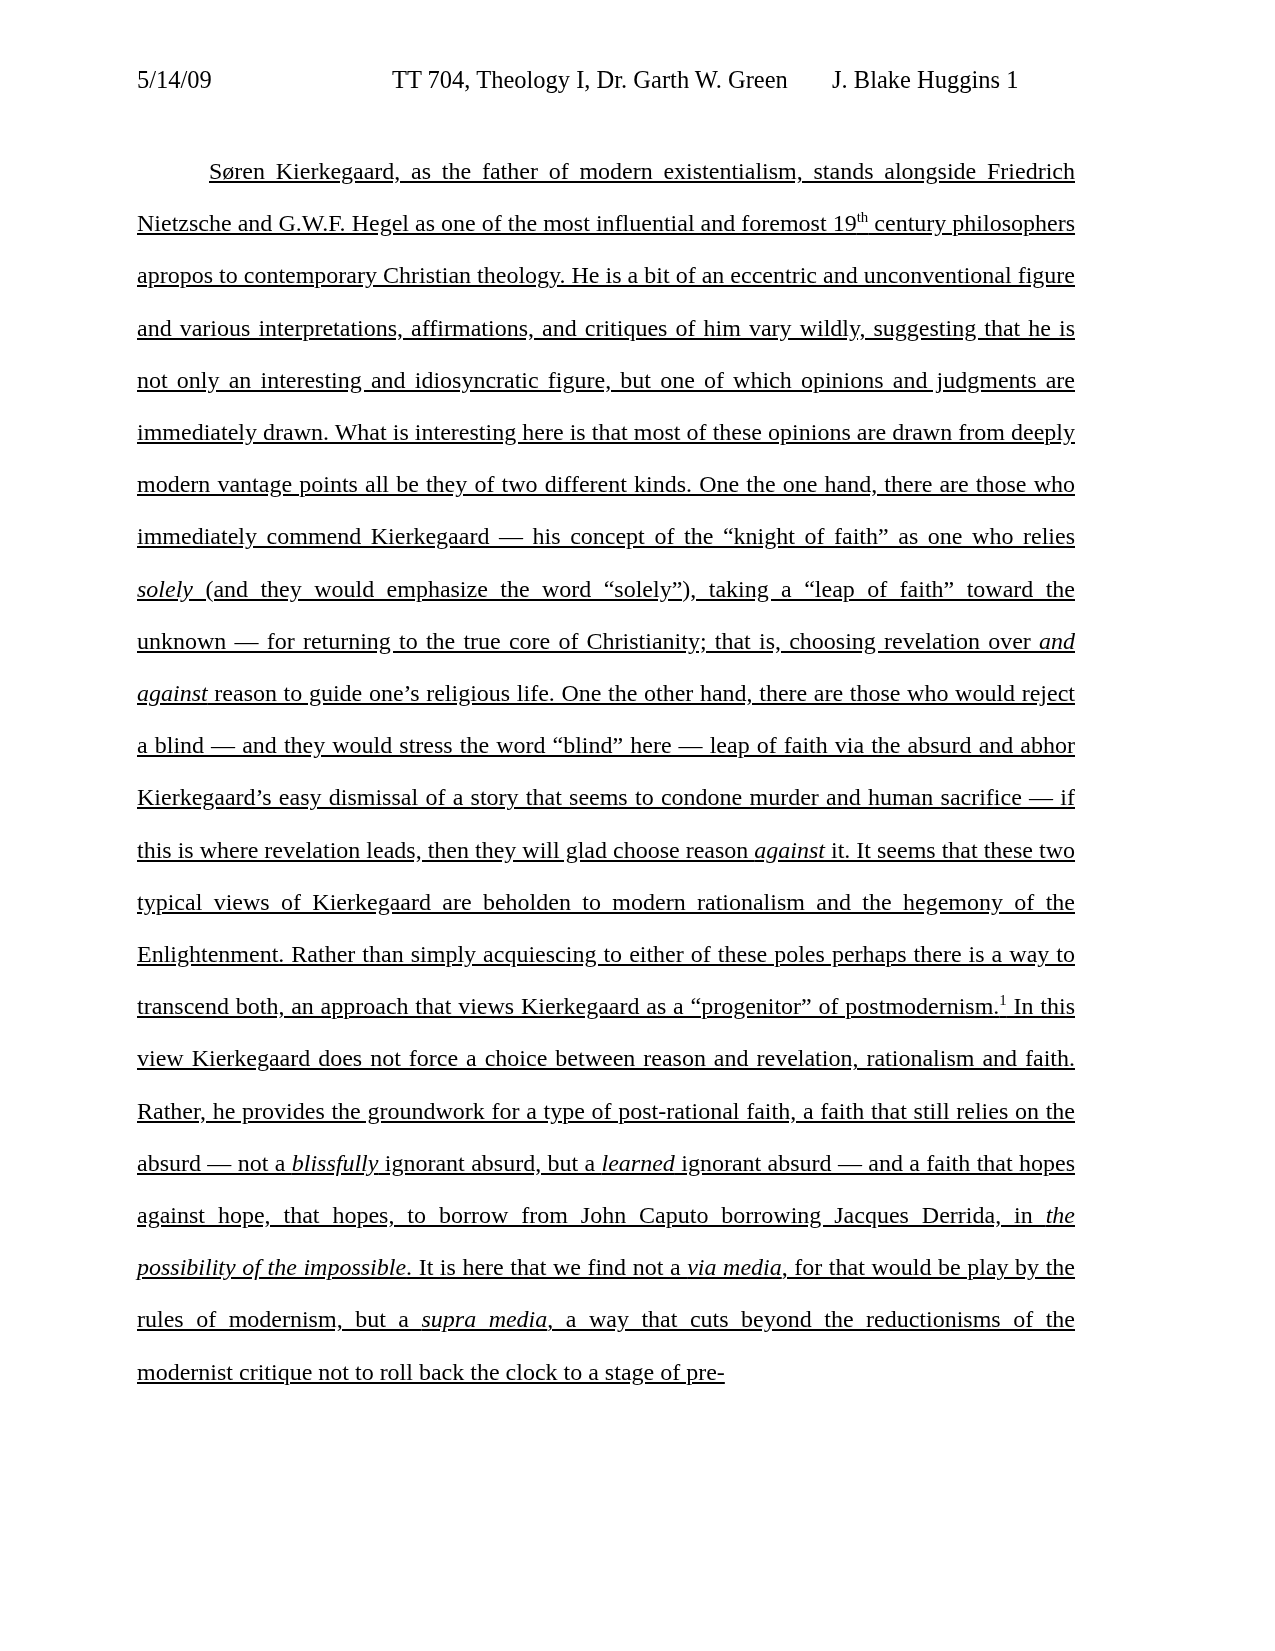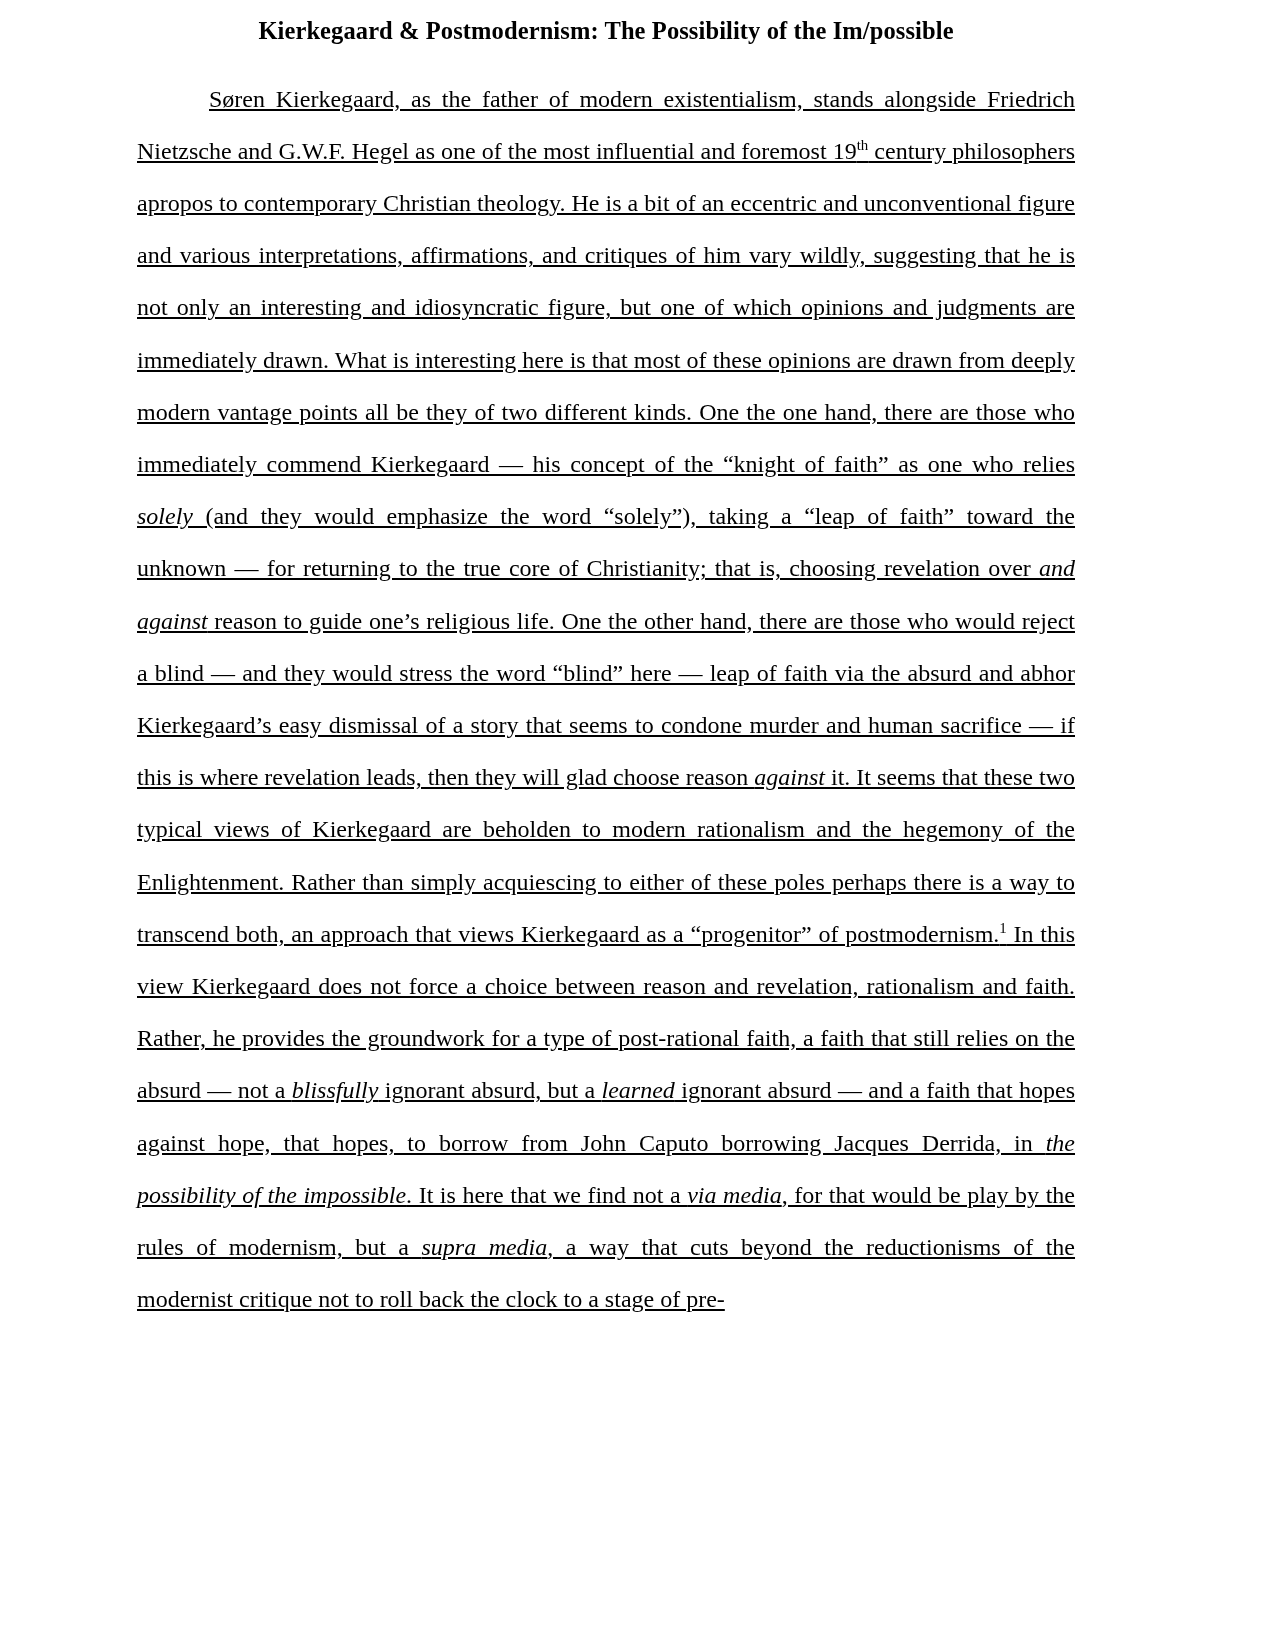--- a/index.html
+++ b/index.html
@@ -116,21 +116,25 @@
     line-height: 0;
   }
 </style>
 </head>
 <body>
 
 <div class="page">
 
   <div class="content">
 
+    <div class="page-header">
+      <span class="hdr-date">5/14/09</span>
+      <span class="hdr-course">TT 704, Theology I, Dr. Garth W. Green</span>
+      <span class="hdr-author">J. Blake Huggins 1</span>
+    </div>
 
-    <h1 class="doc-title">Kierkegaard &amp; Postmodernism:  The Possibility of the Im/possible</h1>
 
     <p class="body-text">Søren Kierkegaard, as the father of modern existentialism, stands alongside Friedrich Nietzsche and G.W.F. Hegel as one of the most influential and foremost 19<sup>th</sup> century philosophers apropos to contemporary Christian theology. He is a bit of an eccentric and unconventional figure and various interpretations, affirmations, and critiques of him vary wildly, suggesting that he is not only an interesting and idiosyncratic figure, but one of which opinions and judgments are immediately drawn. What is interesting here is that most of these opinions are drawn from deeply modern vantage points all be they of two different kinds.  One the one hand, there are those who immediately commend Kierkegaard — his concept of the “knight of faith” as one who relies <i>solely</i> (and they would emphasize the word “solely”), taking a “leap of faith” toward the unknown — for returning to the true core of Christianity; that is, choosing revelation over <i>and against</i> reason to guide one’s religious life. One the other hand, there are those who would reject a blind — and they would stress the word “blind” here — leap of faith via the absurd and abhor Kierkegaard’s easy dismissal of a story that seems to condone murder and human sacrifice — if this is where revelation leads, then they will glad choose reason <i>against</i> it.  It seems that these two typical views of Kierkegaard are beholden to modern rationalism and the hegemony of the Enlightenment.  Rather than simply acquiescing to either of these poles perhaps there is a way to transcend both, an approach that views Kierkegaard as a “progenitor” of postmodernism.<sup>1</sup>  In this view Kierkegaard does not force a choice between reason and revelation, rationalism and faith.  Rather, he provides the groundwork for a type of post-rational faith, a faith that still relies on the absurd — not a <i>blissfully</i> ignorant absurd, but a <i>learned</i> ignorant absurd — and a faith that hopes against hope, that hopes, to borrow from John Caputo borrowing Jacques Derrida, in <i>the possibility of the impossible</i>.  It is here that we find not a <i>via media</i>, for that would be play by the rules of modernism, but a <i>supra media</i>, a way that cuts beyond the reductionisms of the modernist critique not to roll back the clock to a stage of pre-</p>
 
   </div>
 
 
 </div>
 
 </body></html>

